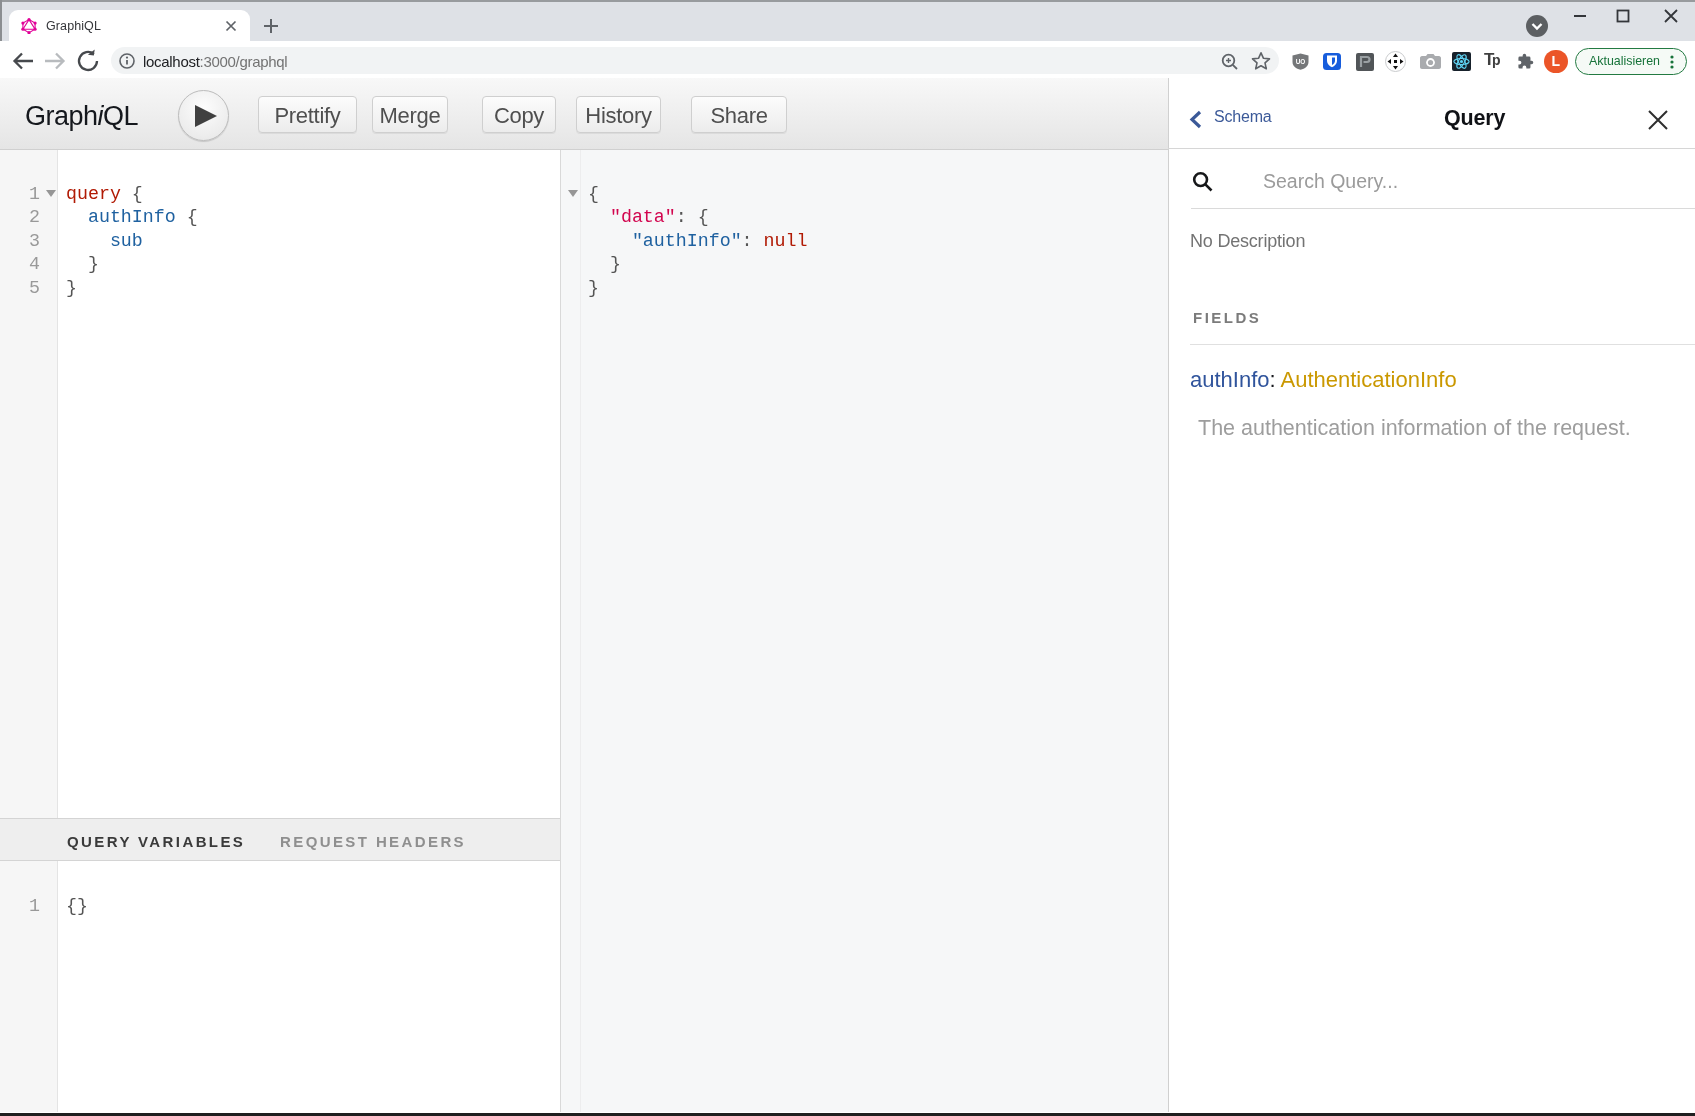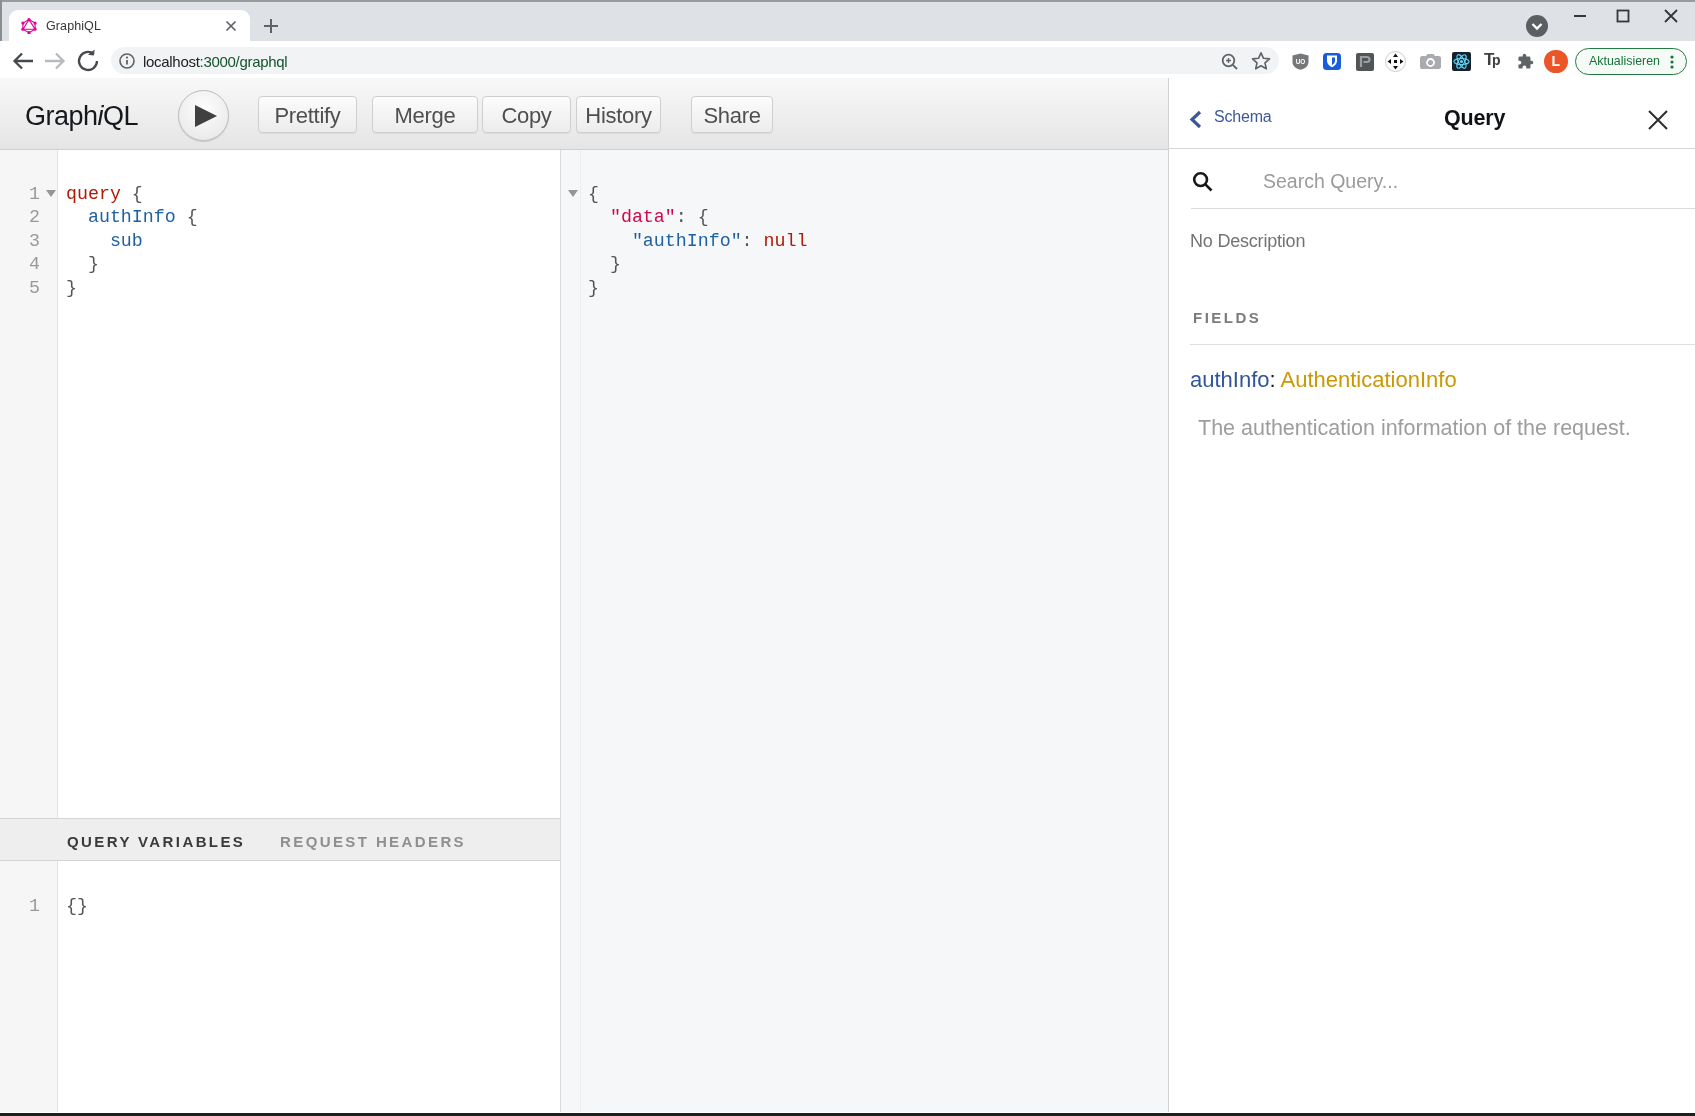--- a/index.html
+++ b/index.html
@@ -104,21 +104,21 @@
   <path d="M22 13 a9 9 0 1 1 -3.2 -6.9" stroke="#46494d" stroke-width="2.3" fill="none"></path>
   <path d="M19.2 1.5 v6 h-6 z" fill="#46494d" stroke="none" transform="rotate(8 19 5)"></path>
 </svg>
 <div class="abs" id="omnibox"></div>
 
 <svg class="abs" style="left:119px; top:53px;" width="16" height="16" viewBox="0 0 16 16">
   <circle cx="8" cy="8" r="7" fill="none" stroke="#5f6368" stroke-width="1.6"></circle>
   <path d="M8 7 V11.5" stroke="#5f6368" stroke-width="1.8"></path>
   <circle cx="8" cy="4.6" r="1.1" fill="#5f6368"></circle>
 </svg>
-<div class="abs" id="urltext">localhost<span style="color:#14532d;">:3000/graphql</span></div>
+<div class="abs" id="urltext">localhost<span style="color:#737373;">:3000/graphql</span></div>
 
 <svg class="abs" style="left:1221px; top:53px;" width="18" height="18" viewBox="0 0 18 18">
   <circle cx="7.5" cy="7.5" r="5.8" fill="none" stroke="#5f6368" stroke-width="1.8"></circle>
   <path d="M11.8 11.8 L16 16" stroke="#5f6368" stroke-width="1.8"></path>
   <path d="M7.5 5 V10 M5 7.5 H10" stroke="#5f6368" stroke-width="1.4"></path>
 </svg>
 
 <svg class="abs" style="left:1251px; top:51px;" width="20" height="20" viewBox="0 0 20 20">
   <path d="M10 1.8 L12.5 7.3 L18.5 7.9 L14 11.9 L15.3 17.8 L10 14.7 L4.7 17.8 L6 11.9 L1.5 7.9 L7.5 7.3 Z" fill="none" stroke="#5f6368" stroke-width="1.6" stroke-linejoin="round"></path>
 </svg>
@@ -179,24 +179,24 @@
     <circle cx="3" cy="12" r="1.6" fill="#17733a"></circle>
 </svg>
 
 <div class="abs" id="gqltopbar"></div>
 <div class="abs" id="gqllogo">Graph<i>i</i>QL</div>
 <div class="abs" id="playbtn"></div>
 <svg class="abs" style="left:193px; top:102px;" width="28" height="28" viewBox="0 0 28 28">
   <path d="M2 3 L24 14 L2 25 Z" fill="#404040"></path>
 </svg>
 <div class="abs tbtn" style="left:258px; width:99px;">Prettify</div>
-<div class="abs tbtn" style="left:372px; width:106px;">Merge</div>
-<div class="abs tbtn" style="left:482px; width:89px;">Copy</div>
+<div class="abs tbtn" style="left:372px; width:76px;">Merge</div>
+<div class="abs tbtn" style="left:482px; width:74px;">Copy</div>
 <div class="abs tbtn" style="left:576px; width:85px;">History</div>
-<div class="abs tbtn" style="left:691px; width:82px;">Share</div>
+<div class="abs tbtn" style="left:691px; width:96px;">Share</div>
 
 <div class="abs" id="qeditor"></div>
 <div class="abs" id="qgutter"></div>
 <div class="abs mono" id="qnums">1
 2
 3
 4
 5</div>
 <div class="abs fold" style="left:46px; top:190px;"></div>
 <div class="abs mono" id="qcode"><span class="kw">query</span> {

